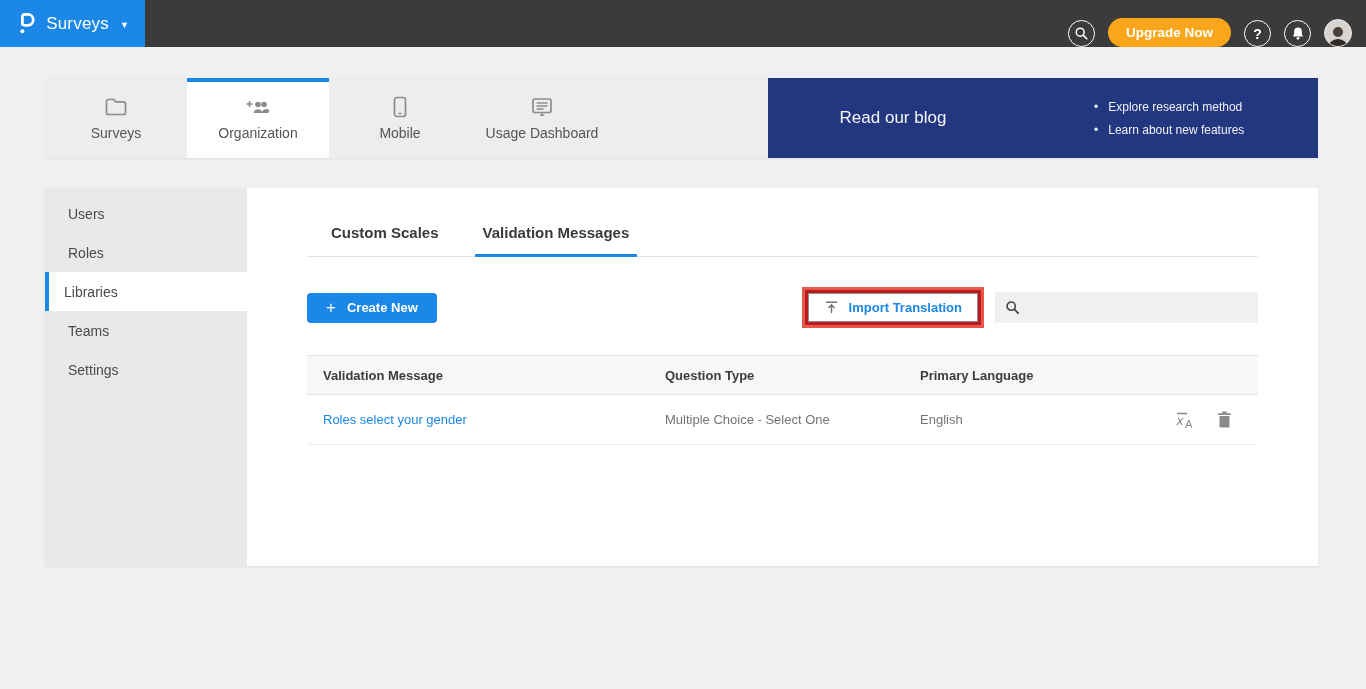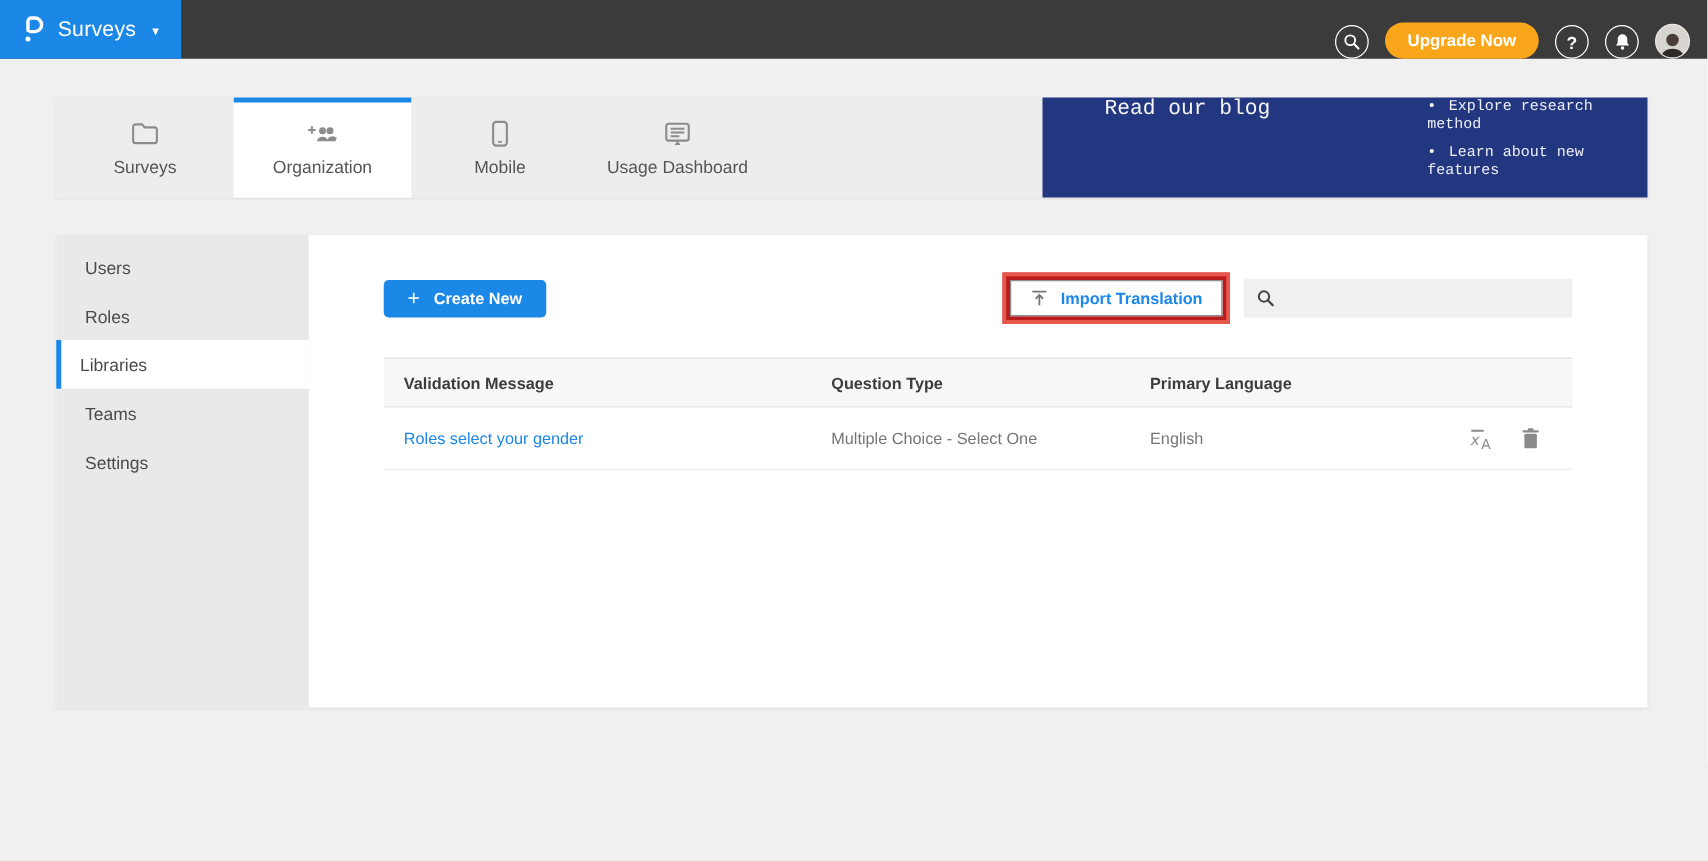--- a/index.html
+++ b/index.html
@@ -43,21 +43,21 @@
     box-shadow: 0 1px 2px rgba(0,0,0,.07);
   }
   .nav-tabs { flex: 1; background: #ededed; display: flex; }
   .nav-tab {
     width: 142px; display: flex; flex-direction: column; align-items: center;
     justify-content: center; gap: 7px; color: #555; font-size: 14px; cursor: pointer;
     border-top: 4px solid transparent; padding-bottom: 3px;
   }
   .nav-tab.active { background: #fff; border-top-color: #1b87e6; }
   .nav-tab .nicon { height: 22px; display: flex; align-items: center; }
-  .nav-banner { width: 484px; background: #233780; color: #fff; display: flex; cursor: pointer; font-family: Liberation Mono, monospace; }
+  .nav-banner { width: 550px; background: #233780; color: #fff; display: flex; align-items: center; cursor: pointer; }
   .banner-title { width: 250px; text-align: center; font-size: 17px; color: #f5f5f5; }
   .banner-bullets { list-style: none; font-size: 12px; color: #eef0f6; display: flex; flex-direction: column; gap: 9px; margin-left: 76px; }
   .banner-bullets li::before { content: "•"; margin-right: 10px; }
 
   
   .main-card {
     margin: 30px 48px 0 45px; height: 378px; background: #fff; display: flex;
     box-shadow: 0 1px 2px rgba(0,0,0,.07);
   }
   .side { width: 202px; background: #e9e9e9; padding-top: 6px; flex-shrink: 0; }
@@ -232,20 +232,24 @@
     <div class="side-item">
       <span>Teams</span>
     </div>
     <div class="side-item">
       <span>Settings</span>
     </div>
   </div>
 
   <div class="content">
 
+    <div class="ctabs">
+      <div class="ctab">Custom Scales</div>
+      <div class="ctab active">Validation Messages</div>
+    </div>
 
     <div class="actions">
       <button class="create-btn">
         <span class="create-plus">+</span>
         <span>Create New</span>
       </button>
       <div class="spacer"></div>
       <div class="import-annotation">
         <button class="import-btn">
           <span style="display:flex;">

